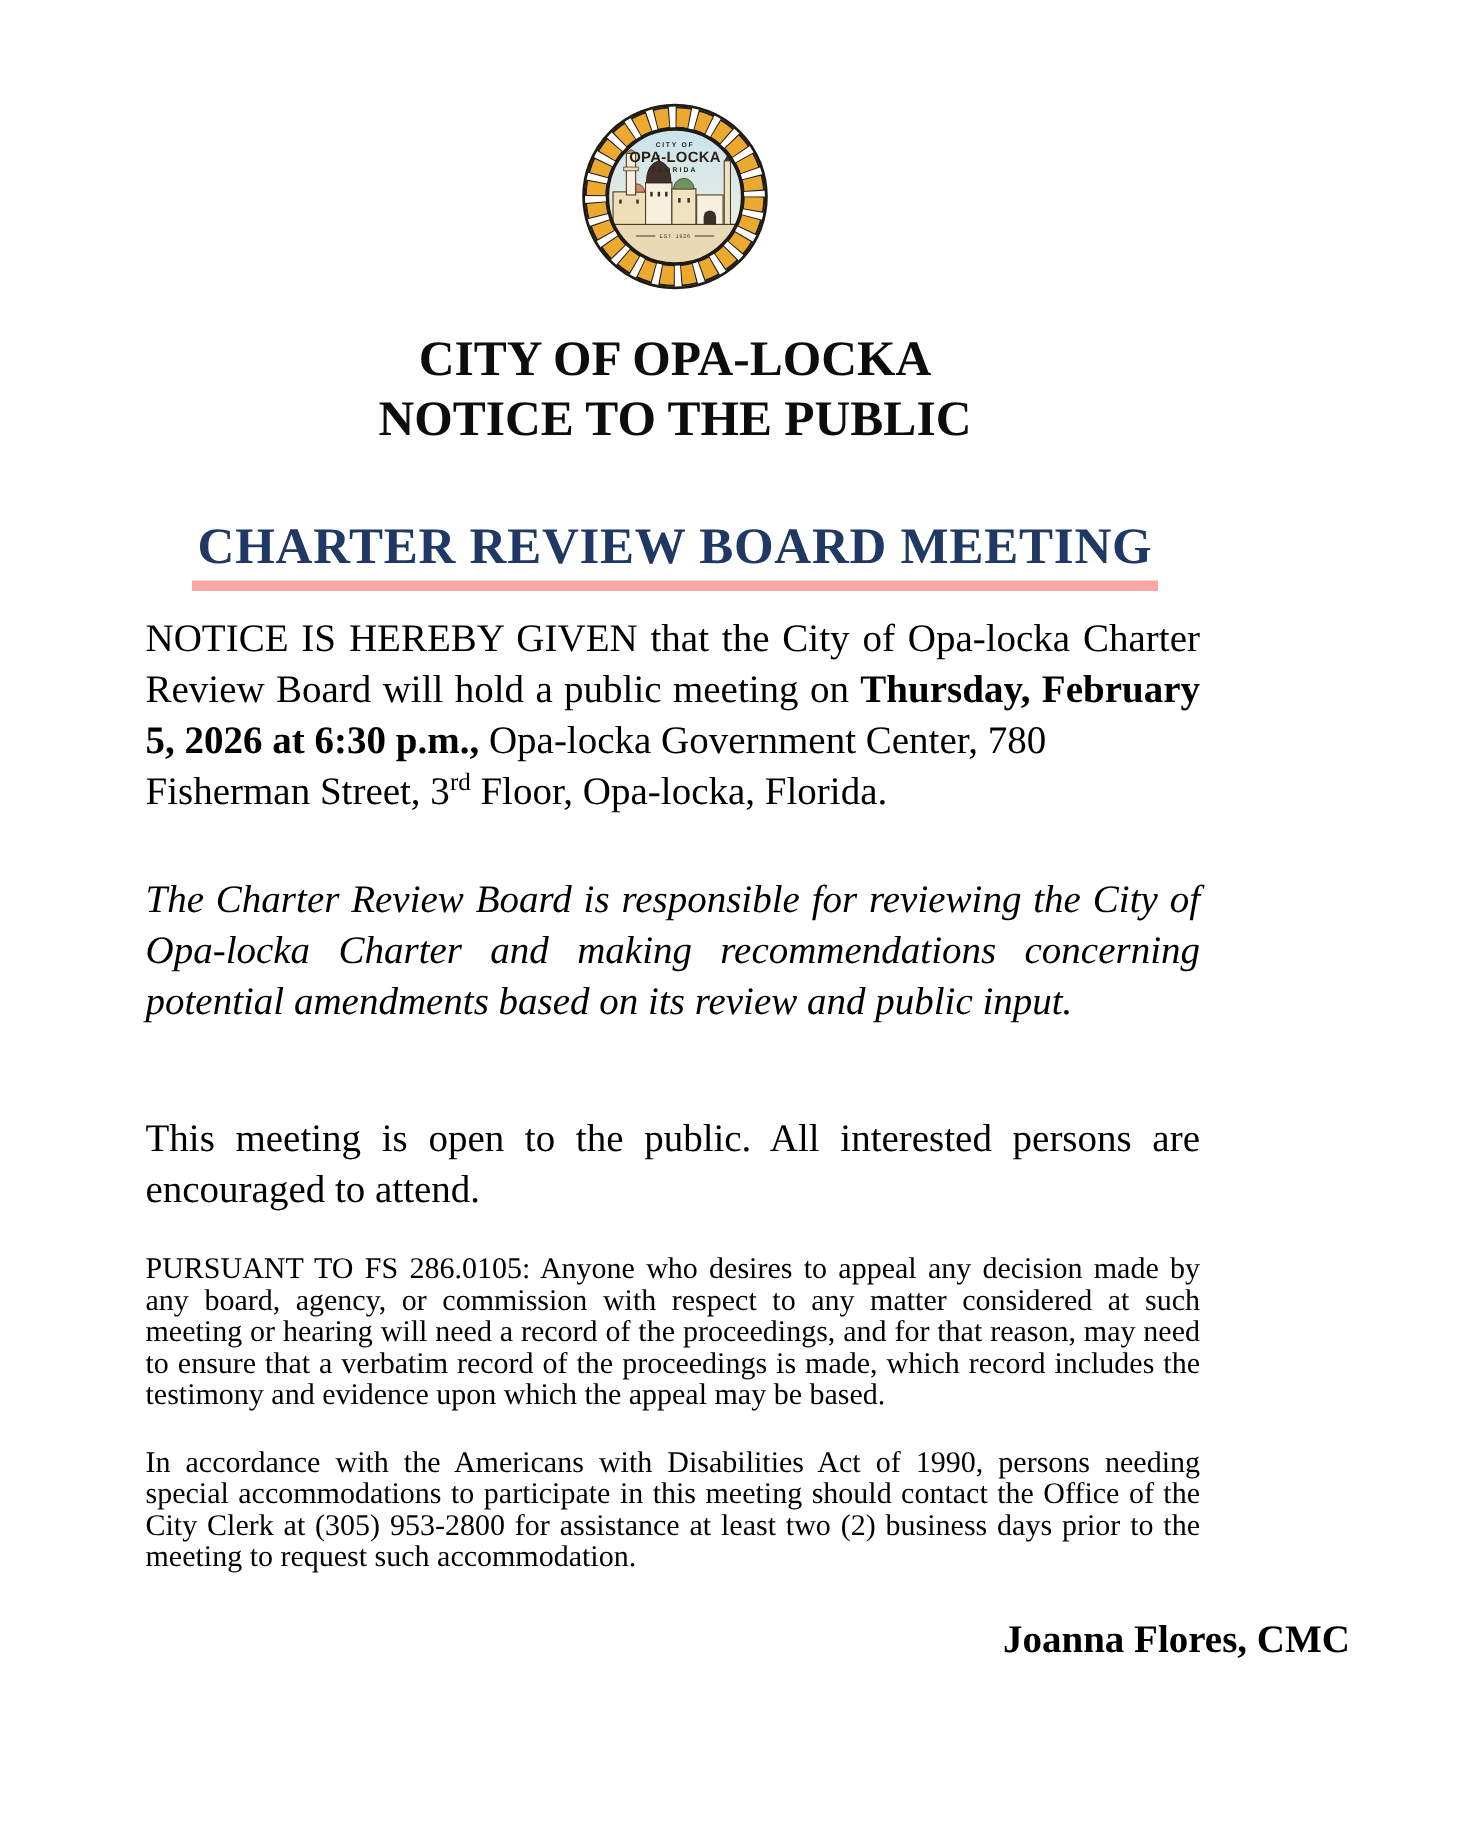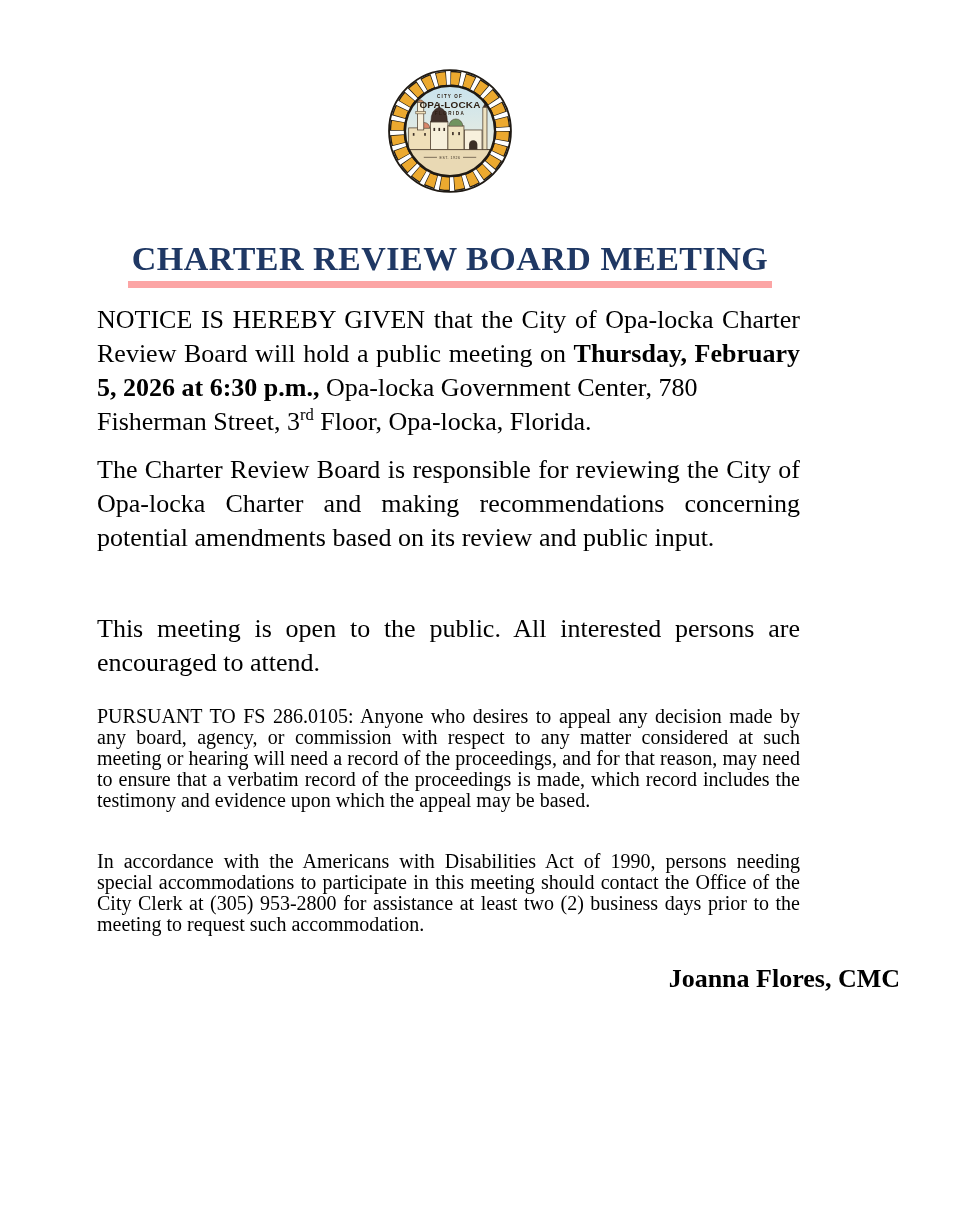--- a/index.html
+++ b/index.html
@@ -43,30 +43,30 @@
     padding: 0 4px 3px 4px;
     letter-spacing: 0.5px;
   }
   p.body-text {
     margin: 0 100px 0 97px;
     font-size: 26px;
     line-height: 34px;
     text-align: justify;
   }
   p.para1 { margin-top: 15px; }
-  p.para2 { margin-top: 14px; }
+  p.para2 { margin-top: 38px; font-style: italic; }
   p.para3 { margin-top: 57px; }
   p.fine-print {
     margin: 0 100px 0 97px;
     font-size: 20px;
     line-height: 21px;
     text-align: justify;
   }
   p.fine1 { margin-top: 26px; }
-  p.fine2 { margin-top: 40px; }
+  p.fine2 { margin-top: 24px; }
   .signature {
     margin-top: 28px;
     text-align: right;
     font-weight: bold;
     font-size: 26px;
     line-height: 31px;
   }
   sup.ord {
     font-size: 64%;
     vertical-align: super;
@@ -141,20 +141,24 @@
 
       <circle cx="61" cy="61" r="43.6" fill="none" stroke="#1f1a14" stroke-width="2.2"></circle>
 
       <text x="61" y="29" text-anchor="middle" font-size="4.4" letter-spacing="1.1" font-weight="bold" fill="#2E2014">CITY OF</text>
       <text x="61" y="38.5" text-anchor="middle" font-size="9.6" letter-spacing="0.2" font-weight="bold" fill="#2E2014">OPA-LOCKA</text>
       <text x="61" y="45.5" text-anchor="middle" font-size="4.4" letter-spacing="1.4" font-weight="bold" fill="#2E2014">FLORIDA</text>
       <text x="61" y="88" text-anchor="middle" font-size="3.4" letter-spacing="0.5" fill="#3a2e22">EST. 1926</text>
     </svg>
   </div>
 
+  <div class="doc-title">
+    <div>CITY OF OPA-LOCKA</div>
+    <div>NOTICE TO THE PUBLIC</div>
+  </div>
 
   <div class="subject-wrap">
     <span class="subject">CHARTER REVIEW BOARD MEETING</span>
   </div>
 
   <p class="body-text para1"><span>NOTICE IS HEREBY GIVEN that the City of Opa-locka Charter Review Board will hold a public meeting on </span><strong>Thursday, February 5, 2026 at 6:30 p.m.,</strong><span> Opa-locka Government Center, 780</span><br><span>Fisherman Street, 3</span><sup class="ord">rd</sup><span> Floor, Opa-locka, Florida.</span></p>
 
   <p class="body-text para2">The Charter Review Board is responsible for reviewing the City of Opa-locka Charter and making recommendations concerning potential amendments based on its review and public input.</p>
 
   <p class="body-text para3">This meeting is open to the public. All interested persons are encouraged to attend.</p>

